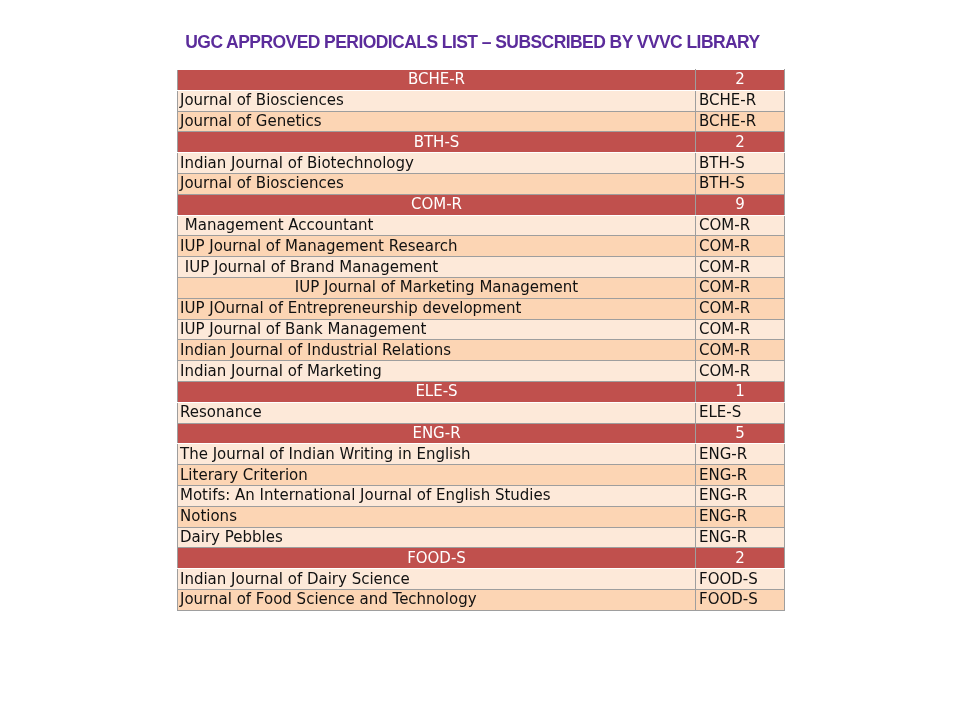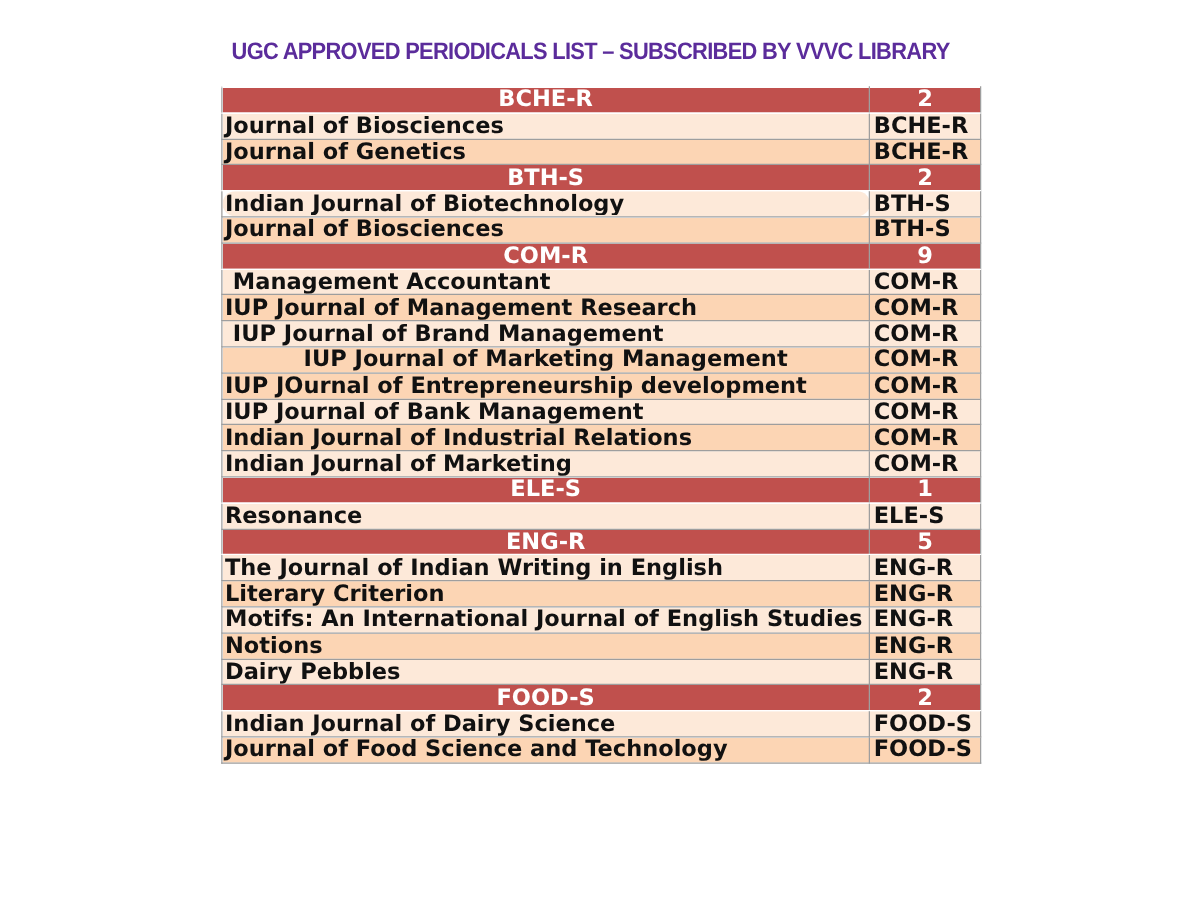--- a/index.html
+++ b/index.html
@@ -1,21 +1,21 @@
 <!DOCTYPE html>
 <html><head>
 <meta charset="utf-8">
 <style>
   html, body { margin: 0; padding: 0; }
   body { width: 960px; height: 720px; background: #ffffff; position: relative; overflow: hidden; font-family: "DejaVu Sans", sans-serif; }
   .title { position: absolute; left: 0; width: 945px; top: 31px; text-align: center; font-family: "Liberation Sans", sans-serif; font-weight: bold; font-size: 19px; color: #5B2C9B; letter-spacing: -0.6px; transform: scaleX(0.92); transform-origin: 472px 0; }
   table { position: absolute; left: 177px; top: 69px; border-collapse: collapse; width: 607px; table-layout: fixed; }
   col.c1 { width: 518px; }
   col.c2 { width: 89px; }
-  td { height: 19.8px; padding: 0 2px; border: 1px solid #9E9E9E; font-size: 18px; color: #111; white-space: nowrap; overflow: hidden; line-height: 19px; font-weight: bold; }
+  td { height: 19.8px; padding: 0 2px; border: 1px solid #9E9E9E; font-size: 15px; color: #111; white-space: nowrap; overflow: hidden; line-height: 19px; }
   tr.light td { background: #FDE9D9; }
   tr.dark td { background: #FCD5B4; }
   tr.head td { background: #FDE9D9; font-weight: bold; font-size: 11.5px; text-align: center; }
   tr.dept td { background: #C0504D; color: #ffffff; text-align: center; border-color: #ffffff #9E9E9E; }
   tr.dept td.cnt { text-align: center; }
   td.code { padding-left: 3px; }
 </style>
 </head>
 <body>
 
@@ -37,21 +37,21 @@
       </tr>
       <tr class="dark">
         <td style="white-space: pre;">Journal of Genetics</td>
         <td class="code">BCHE-R</td>
       </tr>
       <tr class="dept">
         <td>BTH-S</td>
         <td class="cnt">2</td>
       </tr>
       <tr class="light">
-        <td style="white-space: pre; border-radius: 10px;">Indian Journal of Biotechnology</td>
+        <td style="white-space: pre;">Indian Journal of Biotechnology</td>
         <td class="code">BTH-S</td>
       </tr>
       <tr class="dark">
         <td style="white-space: pre;">Journal of Biosciences</td>
         <td class="code">BTH-S</td>
       </tr>
       <tr class="dept">
         <td>COM-R</td>
         <td class="cnt">9</td>
       </tr>

